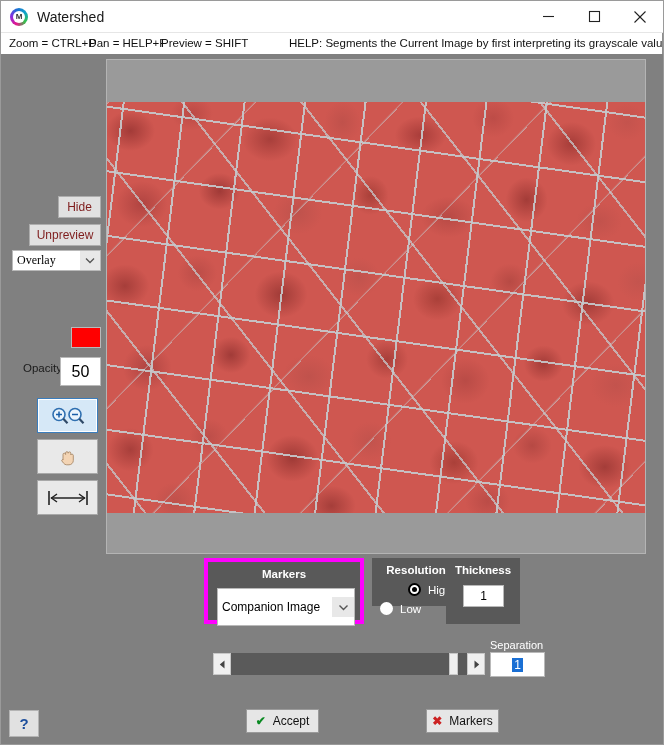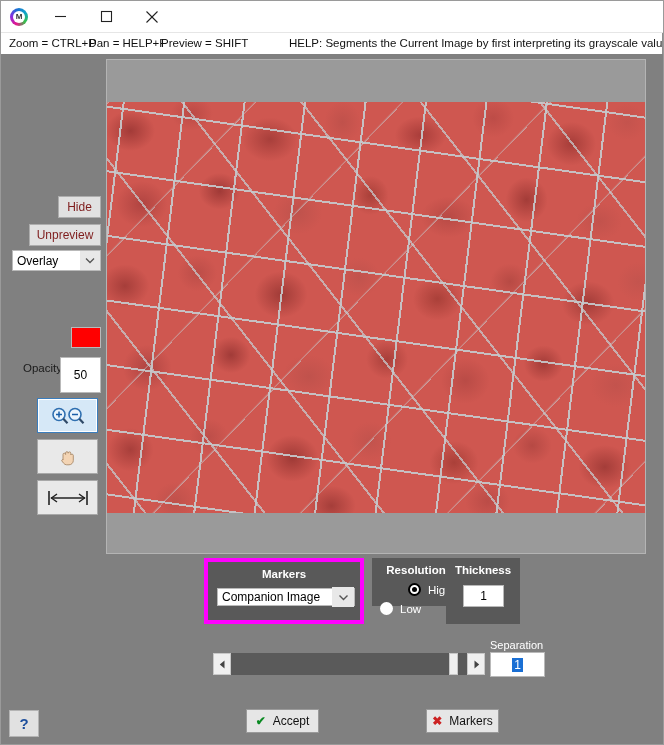--- a/index.html
+++ b/index.html
@@ -183,43 +183,43 @@
   #btn-unpreview {
     position: absolute; left: 28px; top: 170px;
     width: 72px; height: 22px;
   }
   #select-overlay {
     position: absolute; left: 11px; top: 196px;
     width: 89px; height: 21px;
     background: #ffffff;
     border: 1px solid #b9b9b9;
     display: flex; align-items: center;
-    font-size: 12px; color: #000;
+    font-size: 12px; color: #000; font-family: Liberation Serif, serif;
   }
   #select-overlay .selval { padding-left: 4px; flex: 1 1 auto; }
   #select-overlay .caret {
     width: 20px; height: 19px; background: #e8e8e8;
     display: flex; align-items: center; justify-content: center;
     flex: 0 0 auto;
   }
   #color-swatch {
     position: absolute; left: 70px; top: 273px;
     width: 30px; height: 21px;
     border: 1px solid #b9b9b9;
   }
   #opacity-label {
     position: absolute; left: 22px; top: 308px;
     font-size: 11.5px; color: #1a1a1a;
   }
   #opacity-field {
     position: absolute; left: 59px; top: 303px;
-    width: 41px; height: 36px;
+    width: 41px; height: 29px;
     background: #ffffff; border: 1px solid #b9b9b9;
     display: flex; align-items: center; justify-content: center;
-    font-size: 12px; color: #000;
+    font-size: 16px; color: #000;
   }
 
   .toolbtn {
     position: absolute; left: 36px;
     width: 61px; height: 35px;
     background: #e9e9e9;
     border: 1px solid #a8a8a8;
     display: flex; align-items: center; justify-content: center;
   }
   .toolbtn.active {
@@ -249,21 +249,21 @@
     text-align: center;
     font-size: 11.5px; font-weight: bold; color: #ffffff;
   }
   #grp-markers {
     left: 203px; top: 504px;
     width: 160px; height: 66px;
     border: 4px solid #ff00ff;
   }
   #markers-select {
     position: absolute; left: 9px; top: 26px;
-    width: 138px; height: 18px;
+    width: 138px; height: 38px;
     background: #ffffff; border: 1px solid #b9b9b9;
     display: flex; align-items: center;
     font-size: 12px; color: #000;
   }
   #markers-select .selval { padding-left: 4px; flex: 1 1 auto; }
   #markers-select .caret {
     width: 22px; height: 20px; background: #e8e8e8;
     display: flex; align-items: center; justify-content: center;
     flex: 0 0 auto;
   }
@@ -344,20 +344,21 @@
   #btn-accept { left: 245px; width: 73px; }
   #btn-cancel { left: 425px; width: 73px; }
   .glyph-check { color: #0a8a22; font-size: 12px; font-weight: bold; }
   .glyph-x     { color: #cc2222; font-size: 12px; font-weight: bold; }
 </style>
 </head>
 <body>
 
 <div id="titlebar">
   <div id="app-icon"></div>
+  <div id="app-title">Watershed</div>
   <div class="wbtn">
     <svg width="13" height="13" viewBox="0 0 13 13">
         <line x1="1" y1="6.5" x2="12" y2="6.5" stroke="#222" stroke-width="1.1"></line>
       </svg>
   </div>
   <div class="wbtn">
     <svg width="13" height="13" viewBox="0 0 13 13">
         <rect x="1.5" y="1.5" width="10" height="10" fill="none" stroke="#222" stroke-width="1.1"></rect>
       </svg>
   </div>

